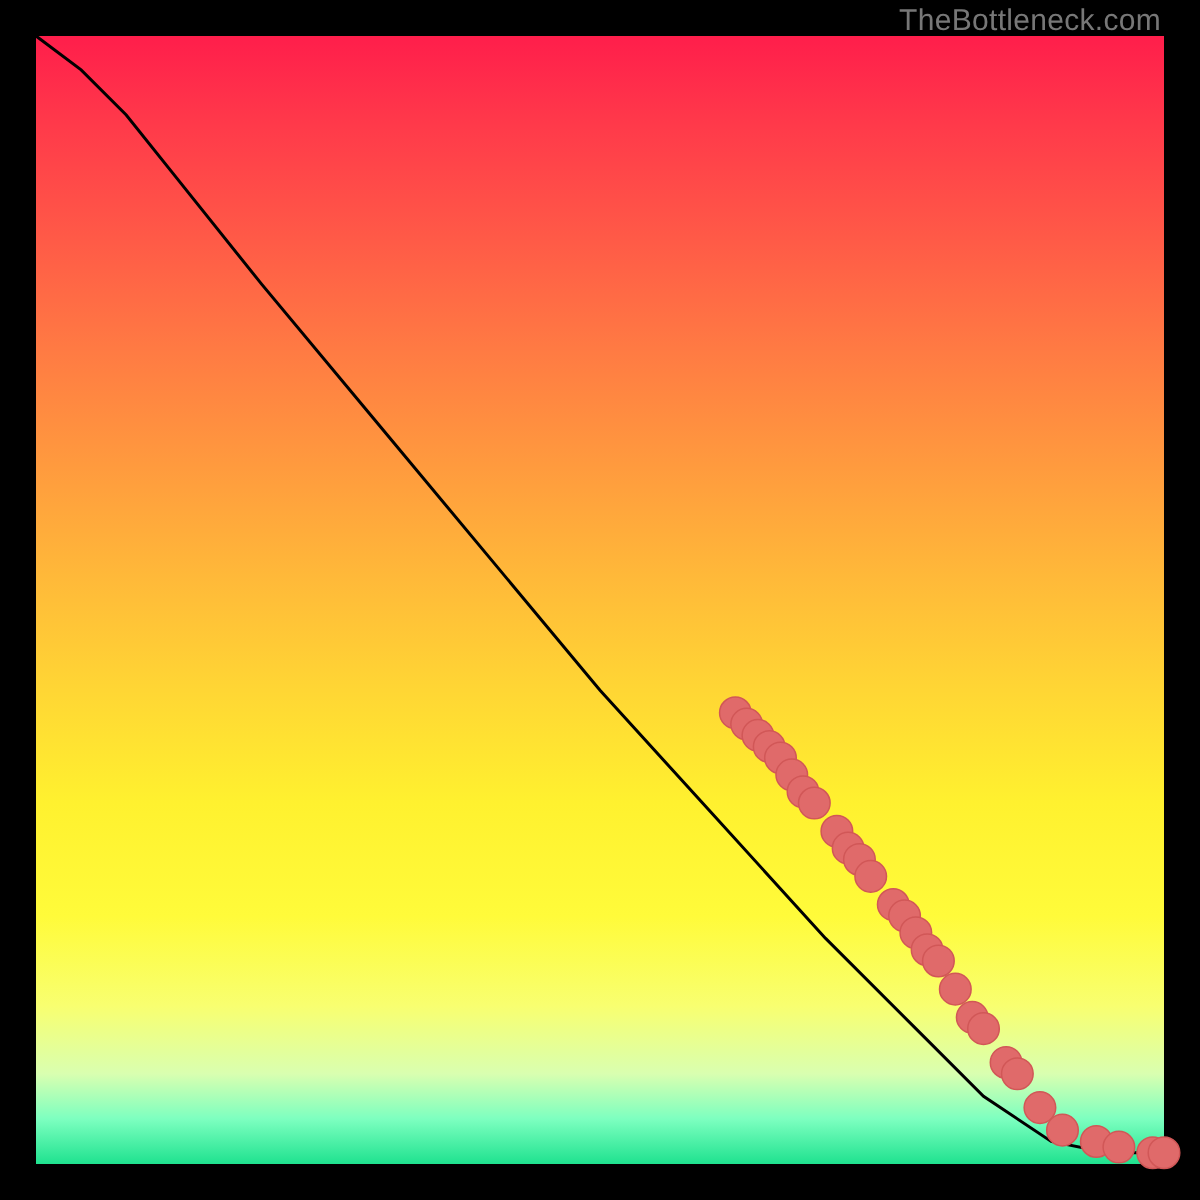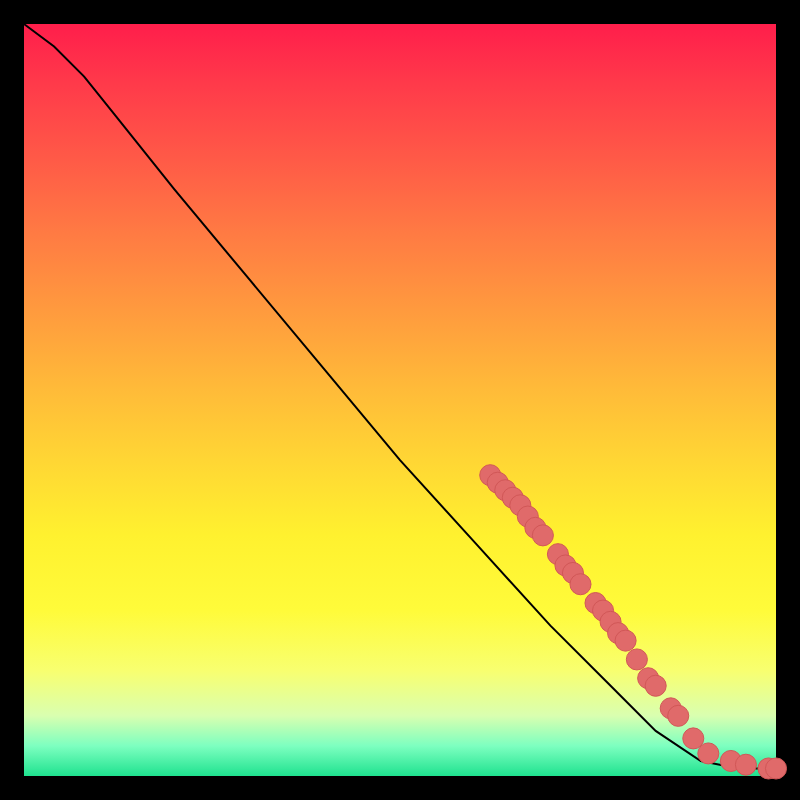--- a/index.html
+++ b/index.html
@@ -68,20 +68,21 @@
     stroke: #d15757;
     stroke-width: 1;
   }
 </style>
 </head>
 <body>
 
 <div class="frame">
   <div class="plot"></div>
 
+  <div class="attribution">TheBottleneck.com</div>
 
   <svg class="overlay" viewBox="0 0 100 100" preserveAspectRatio="none">
     <path class="curve" vector-effect="non-scaling-stroke" d="M0.00 0.00 L4.00 3.00 L8.00 7.00 L12.00 12.00 L20.00 22.00 L30.00 34.00 L40.00 46.00 L50.00 58.00 L60.00 69.00 L70.00 80.00 L78.00 88.00 L84.00 94.00 L90.00 98.00 L95.00 99.00 L100.00 99.00"></path>
     <g>
         <circle class="marker" vector-effect="non-scaling-stroke" cx="62.00" cy="60.00" r="1.4"></circle>
         <circle class="marker" vector-effect="non-scaling-stroke" cx="63.00" cy="61.00" r="1.4"></circle>
         <circle class="marker" vector-effect="non-scaling-stroke" cx="64.00" cy="62.00" r="1.4"></circle>
         <circle class="marker" vector-effect="non-scaling-stroke" cx="65.00" cy="63.00" r="1.4"></circle>
         <circle class="marker" vector-effect="non-scaling-stroke" cx="66.00" cy="64.00" r="1.4"></circle>
         <circle class="marker" vector-effect="non-scaling-stroke" cx="67.00" cy="65.50" r="1.4"></circle>

